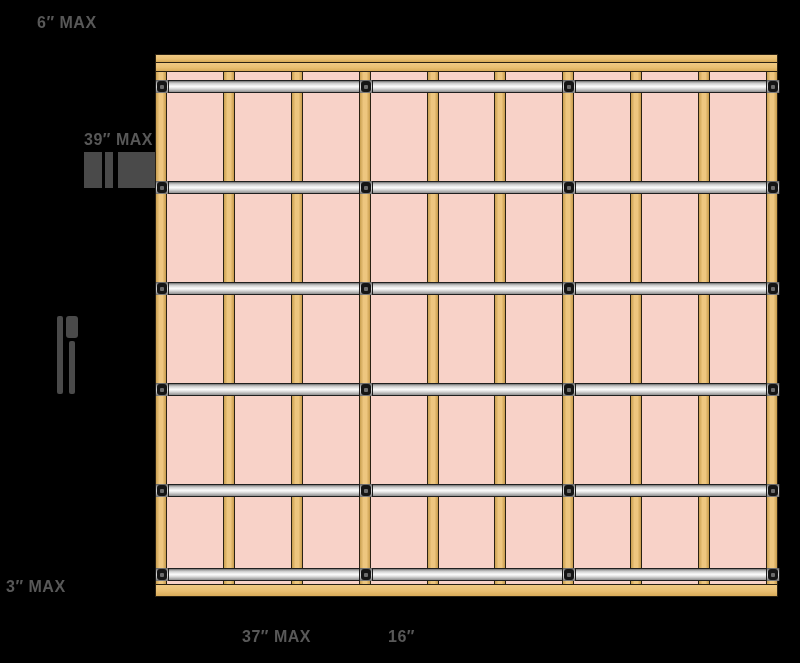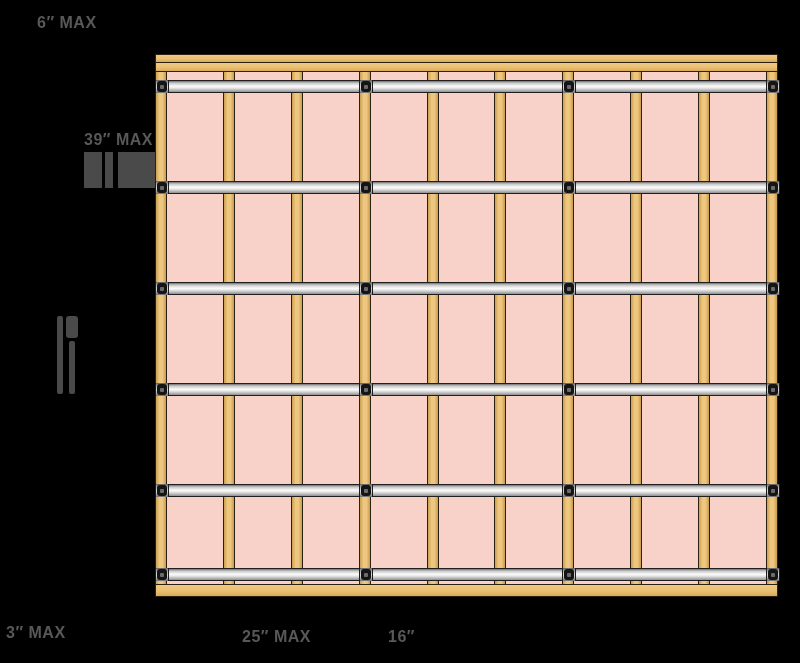--- a/index.html
+++ b/index.html
@@ -6,21 +6,21 @@
   #canvas{
     position:relative;width:800px;height:663px;background:#000;overflow:hidden;
     font-family:"Liberation Sans", sans-serif;
   }
   .dim-label{
     position:absolute;color:#585858;font-weight:700;font-size:16px;
     letter-spacing:.5px;white-space:nowrap;
   }
   #label-top-gap{left:37px;top:14px;}
   #label-row-spacing{left:84px;top:131px;}
-  #label-bottom-gap{left:6px;top:624px;}
+  #label-bottom-gap{left:6px;top:578px;}
   #label-splice-spacing{left:242px;top:628px;}
   #label-stud-spacing{left:388px;top:628px;}
 
   
   .glitch-block{position:absolute;background:#4a4a4a;}
   #glitch-a{left:84px;top:152px;width:18px;height:36px;}
   #glitch-b{left:105px;top:152px;width:8px;height:36px;}
   #glitch-c{left:118px;top:152px;width:41px;height:36px;}
   #vmark-bar1{left:57px;top:316px;width:6px;height:78px;border-radius:2px;}
   #vmark-blob{left:66px;top:316px;width:12px;height:22px;border-radius:3px;}
@@ -64,21 +64,21 @@
   }
 </style>
 </head>
 <body>
 
 <div id="canvas">
 
   <div class="dim-label" id="label-top-gap">6″ MAX</div>
   <div class="dim-label" id="label-row-spacing">39″ MAX</div>
   <div class="dim-label" id="label-bottom-gap">3″ MAX</div>
-  <div class="dim-label" id="label-splice-spacing">25″ MAX</div>
+  <div class="dim-label" id="label-splice-spacing">37″ MAX</div>
   <div class="dim-label" id="label-stud-spacing">16″</div>
 
   <div class="glitch-block" id="glitch-a"></div>
   <div class="glitch-block" id="glitch-b"></div>
   <div class="glitch-block" id="glitch-c"></div>
   <div class="glitch-block" id="vmark-bar1"></div>
   <div class="glitch-block" id="vmark-blob"></div>
   <div class="glitch-block" id="vmark-bar2"></div>
 
   <div id="wall">

